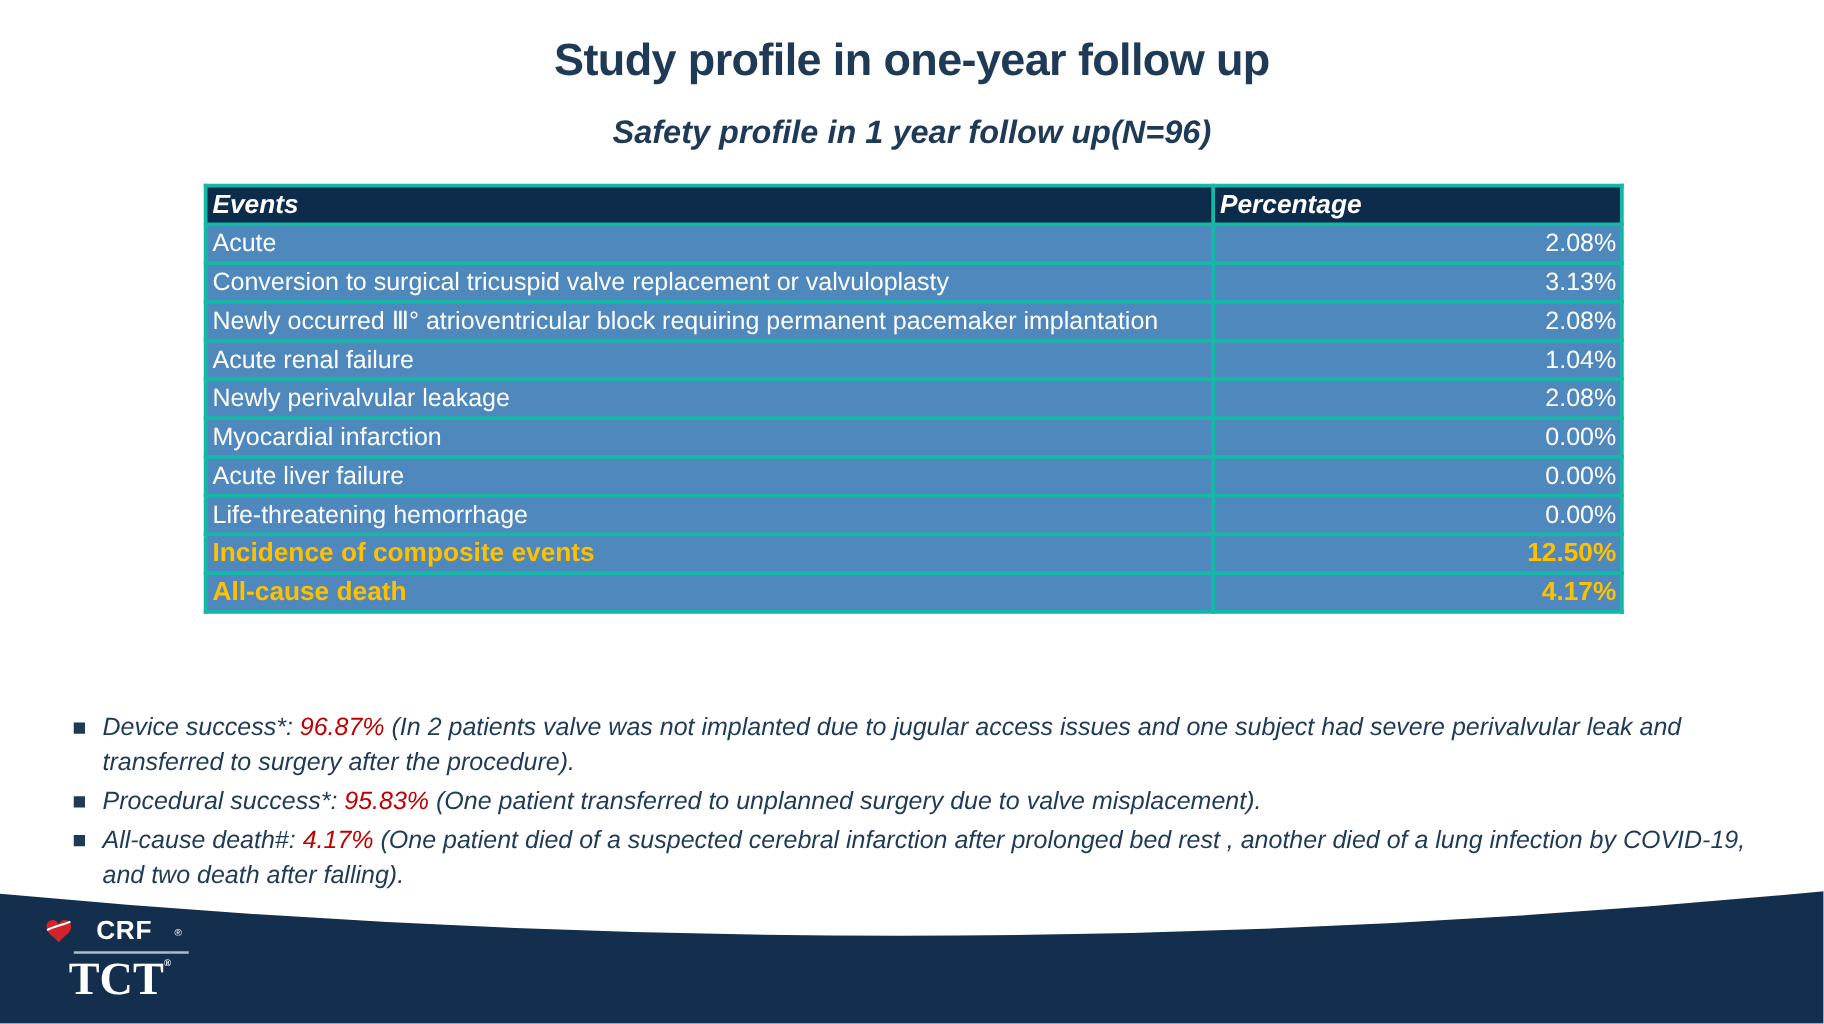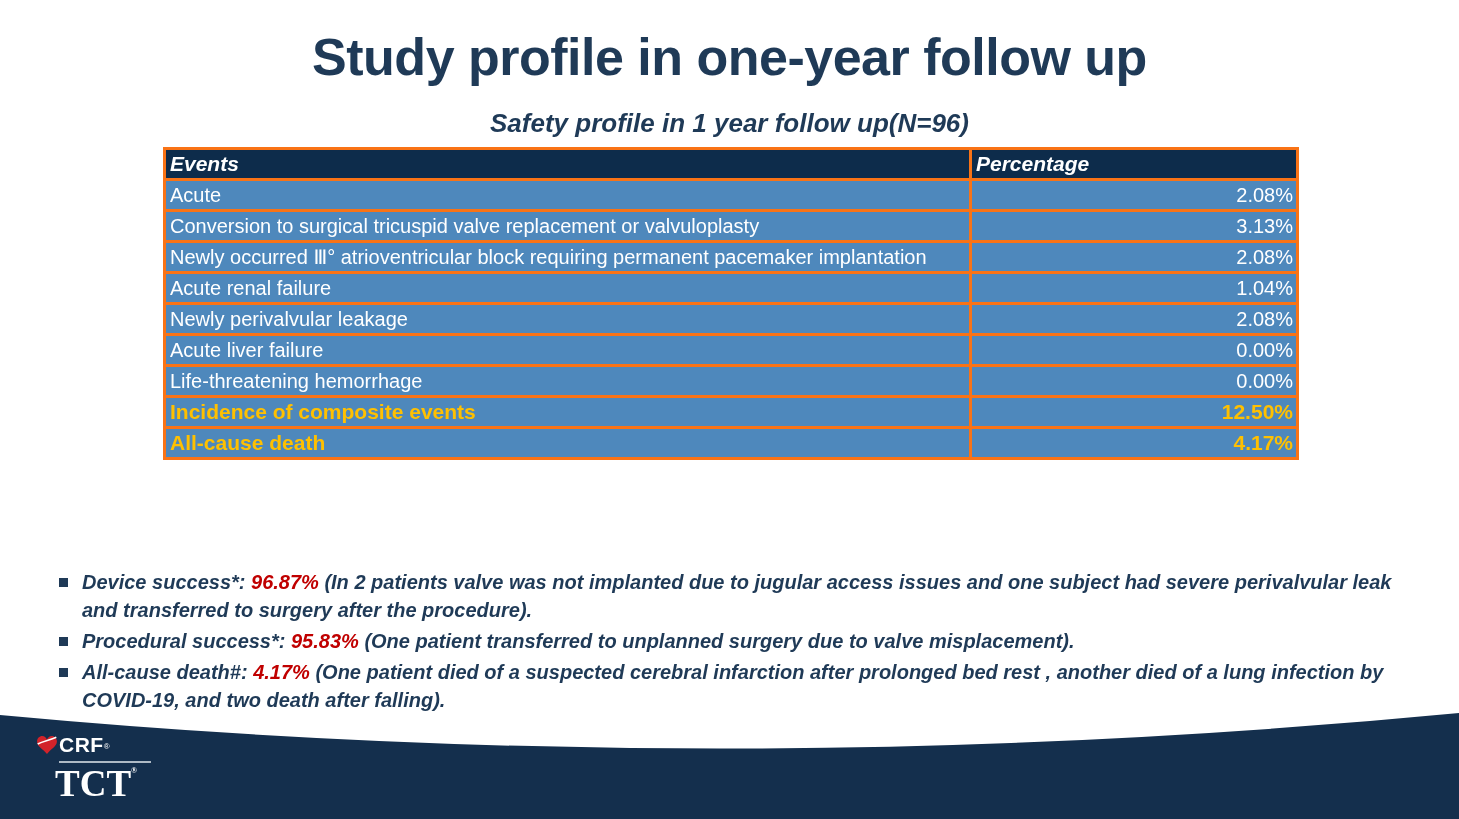--- a/index.html
+++ b/index.html
@@ -16,21 +16,21 @@
   body{
     width:1459px;height:819px;
     background:#ffffff;
     font-family:"Liberation Sans", sans-serif;
     position:relative;
     overflow:hidden;
   }
   .page-title{
     margin:27px 0 0 0;
     text-align:center;
-    font-size:52px;
+    font-size:36px;
     font-weight:700;
     color:var(--title-navy);
     letter-spacing:-0.5px;
   }
   .subtitle{
     margin:21px 0 0 0;
     text-align:center;
     font-size:26px;
     font-weight:700;
     font-style:italic;
@@ -39,21 +39,21 @@
   table.safety{
     position:absolute;
     left:163px; top:147px;
     width:1133px;
     border-collapse:collapse;
     table-layout:fixed;
   }
   table.safety col.c1{width:806px;}
   table.safety col.c2{width:327px;}
   table.safety th, table.safety td{
-    border:3px solid #f97316;
+    border:3px solid #14b8a6;
     padding:1px 4px;
     font-size:20px;
     line-height:26px;
     color:#ffffff;
     vertical-align:middle;
   }
   table.safety th{
     background:var(--header-bg);
     font-style:italic;
     font-weight:700;
@@ -85,40 +85,41 @@
   }
   .bullet{
     flex:0 0 auto;
     width:9px;height:9px;
     background:var(--title-navy);
     margin:10px 14px 0 7px;
   }
   .note-body{
     font-size:20px;
     line-height:28px;
-    font-weight:700;
+    font-weight:400;
     font-style:italic;
     color:var(--title-navy);
   }
   .nv{color:var(--note-red);}
   .footer{
     position:absolute;
     left:0;bottom:0;
     width:1459px;height:124px;
   }
   .footer svg.wave{position:absolute;left:0;top:0;}
   .logo{
     position:absolute;
     left:36px; top:38px;
     color:#ffffff;
   }
   .logo-top{
     display:flex;
     align-items:center;
     margin-left:1px;
+    gap:18px;
   }
   .logo-top .crf-text{
     font-size:21px;
     font-weight:700;
     letter-spacing:0.5px;
     margin-left:2px;
   }
   .logo-top sup, .logo-bottom sup{
     font-size:8px;
     vertical-align:top;
@@ -171,20 +172,24 @@
       <td class="ev">Newly occurred Ⅲ° atrioventricular block requiring permanent pacemaker implantation</td>
       <td class="pc">2.08%</td>
     </tr>
       <tr>
       <td class="ev">Acute renal failure</td>
       <td class="pc">1.04%</td>
     </tr>
       <tr>
       <td class="ev">Newly perivalvular leakage</td>
       <td class="pc">2.08%</td>
+    </tr>
+      <tr>
+      <td class="ev">Myocardial infarction</td>
+      <td class="pc">0.00%</td>
     </tr>
       <tr>
       <td class="ev">Acute liver failure</td>
       <td class="pc">0.00%</td>
     </tr>
       <tr>
       <td class="ev">Life-threatening hemorrhage</td>
       <td class="pc">0.00%</td>
     </tr>
       <tr class="hl">

